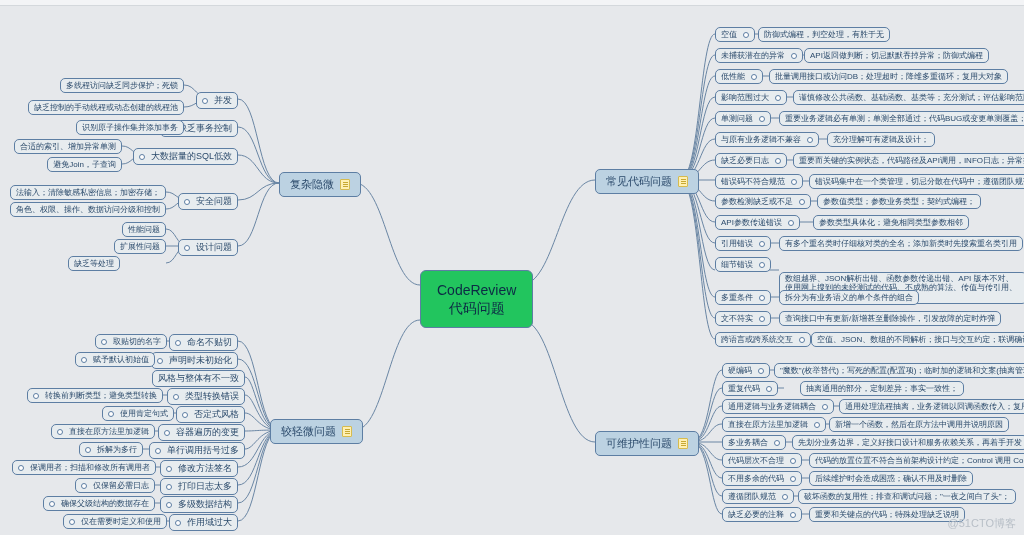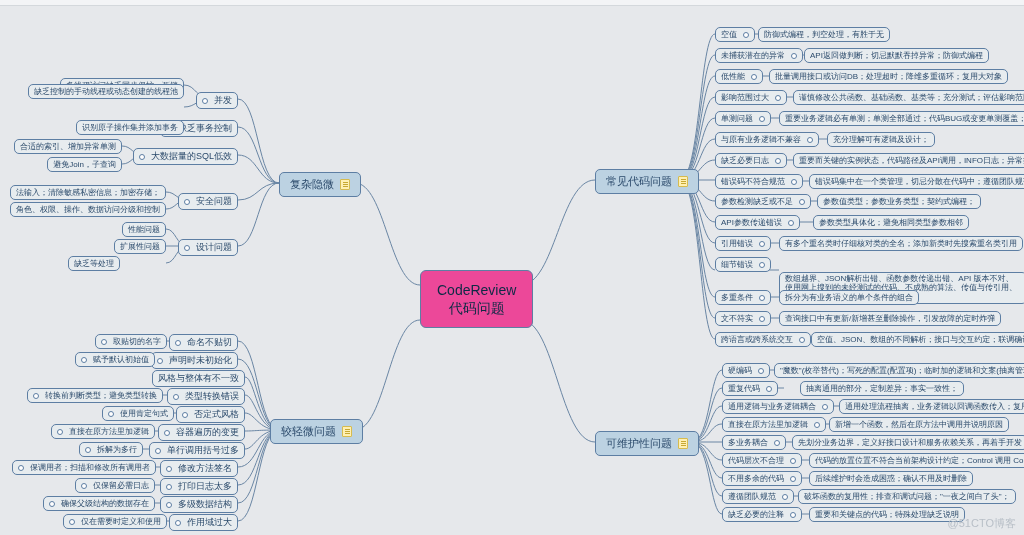--- a/index.html
+++ b/index.html
@@ -35,21 +35,21 @@
   .node {
     position: absolute;
     border: 1px solid #5d7ea3;
     border-radius: 5px;
     padding: 2px 6px;
     display: flex;
     align-items: center;
     white-space: nowrap;
   }
   .center-node {
-    background: #ec4899;
+    background: #22c55e;
     color: #0d2a45;
     font-size: 14px;
     text-align: center;
     padding: 10px 16px;
     border-radius: 6px;
     flex-direction: column;
     line-height: 1.3;
   }
   .cat-node {
     background: #bcd2e2;
@@ -247,21 +247,21 @@
     <span>安全问题</span>
   </div>
 <div class="node sub-node" style="right:786px; top:239px">
     <span class="dot"></span>
     <span>设计问题</span>
   </div>
 
 <div class="node leaf-node" style="right:840px; top:78px">
     <span>多线程访问缺乏同步保护；死锁</span>
   </div>
-<div class="node leaf-node" style="right:840px; top:84px">
+<div class="node leaf-node" style="right:840px; top:100px">
     <span>缺乏控制的手动线程或动态创建的线程池</span>
   </div>
 <div class="node leaf-node" style="right:840px; top:120px">
     <span>识别原子操作集并添加事务</span>
   </div>
 <div class="node leaf-node" style="right:902px; top:139px">
     <span>合适的索引、增加异常单测</span>
   </div>
 <div class="node leaf-node" style="right:902px; top:157px">
     <span>避免Join，子查询</span>

